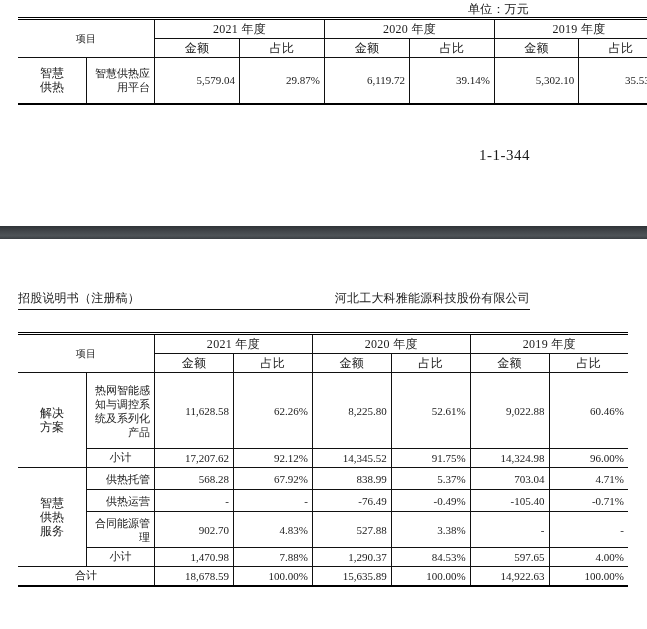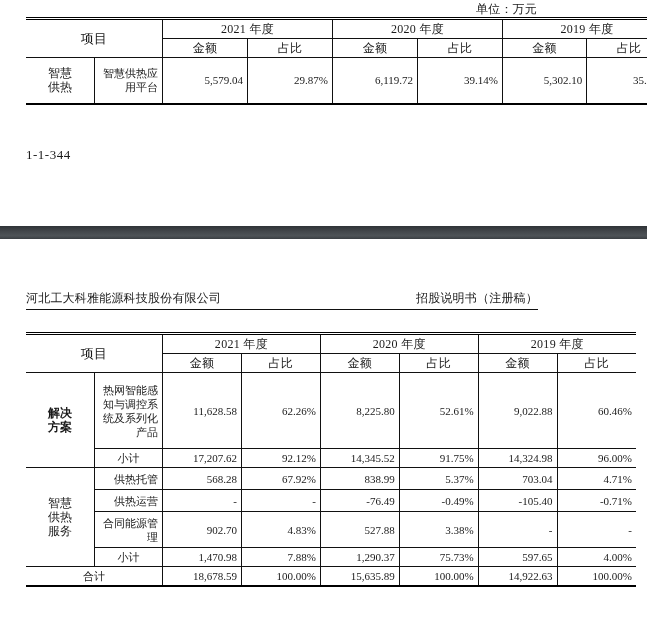--- a/index.html
+++ b/index.html
@@ -12,21 +12,21 @@
     width: 647px;
     height: 629px;
     overflow: hidden;
     font-family: "Liberation Serif", "DejaVu Serif", serif;
     color: #1a1a1a;
     position: relative;
   }
 
   .page {
     position: absolute;
-    left: 8px;
+    left: 0;
     width: 548px;
     box-sizing: border-box;
     border-radius: 24px;
   }
 
   
   #page-top { top: 0; height: 226px; padding: 0 18px; }
 
   .unit-line {
     text-align: right;
@@ -61,34 +61,34 @@
   table.fin tr:last-child td { border-bottom: none; }
   table.fin td:first-child, table.fin th:first-child { border-left: none; }
   table.fin td:last-child, table.fin th:last-child { border-right: none; }
 
   .hdr {
     text-align: center;
     font-weight: bold;
     font-size: 12px;
     letter-spacing: .3px;
   }
-  .hdr-item { font-size: 13px; }
+  .hdr-item { font-size: 10px; }
   .num { text-align: right; padding-right: 6px; white-space: nowrap; }
-  .ctr { text-align: center; }
+  .ctr { text-align: center; font-family: Liberation Mono, monospace; }
   .lbl { text-align: right; padding-left: 5px; }
   .grp {
     text-align: center;
     font-size: 12px;
     line-height: 15px;
   }
   .sub td { font-weight: bold; }
 
   .pagenum {
-    text-align: left;
-    font-size: 13px;
+    text-align: right;
+    font-size: 15px;
     margin-top: 42px;
     letter-spacing: .5px;
   }
 
   
   #page-gap {
     position: absolute;
     left: 0;
     top: 226px;
     width: 647px;
@@ -151,43 +151,43 @@
   </table>
 
   <div class="pagenum">1-1-344</div>
 </div>
 
 <div id="page-gap"></div>
 
 <div class="page" id="page-bottom">
 
   <div class="doc-header">
+    <span>招股说明书（注册稿）</span>
     <span>河北工大科雅能源科技股份有限公司</span>
-    <span>招股说明书（注册稿）</span>
   </div>
 
   <table class="fin">
     <tbody>
       <tr>
         <td class="hdr hdr-item" colspan="2" rowspan="2" style="width:128px;">项目</td>
         <td class="hdr" colspan="2">2021 年度</td>
         <td class="hdr" colspan="2">2020 年度</td>
         <td class="hdr" colspan="2">2019 年度</td>
       </tr>
       <tr>
         <td class="hdr" style="width:86px;">金额</td>
         <td class="hdr" style="width:75px;">占比</td>
         <td class="hdr" style="width:86px;">金额</td>
         <td class="hdr" style="width:75px;">占比</td>
         <td class="hdr" style="width:86px;">金额</td>
         <td class="hdr" style="width:74px;">占比</td>
       </tr>
 
       <tr style="height:76px;">
-        <td class="grp" rowspan="2" style="width:44px;font-weight:bold;">解决<br>方案</td>
+        <td class="grp" rowspan="2" style="width:44px;">解决<br>方案</td>
         <td class="lbl" style="width:84px;">热网智能感知与调控系统及系列化产品</td>
         <td class="num">11,628.58</td>
         <td class="num">62.26%</td>
         <td class="num">8,225.80</td>
         <td class="num">52.61%</td>
         <td class="num">9,022.88</td>
         <td class="num">60.46%</td>
       </tr>
       <tr class="sub">
         <td class="ctr">小计</td>
@@ -225,21 +225,21 @@
         <td class="num">527.88</td>
         <td class="num">3.38%</td>
         <td class="num">-</td>
         <td class="num">-</td>
       </tr>
       <tr class="sub">
         <td class="ctr">小计</td>
         <td class="num">1,470.98</td>
         <td class="num">7.88%</td>
         <td class="num">1,290.37</td>
-        <td class="num">75.73%</td>
+        <td class="num">84.53%</td>
         <td class="num">597.65</td>
         <td class="num">4.00%</td>
       </tr>
 
       <tr class="sub">
         <td class="ctr" colspan="2">合计</td>
         <td class="num">18,678.59</td>
         <td class="num">100.00%</td>
         <td class="num">15,635.89</td>
         <td class="num">100.00%</td>

